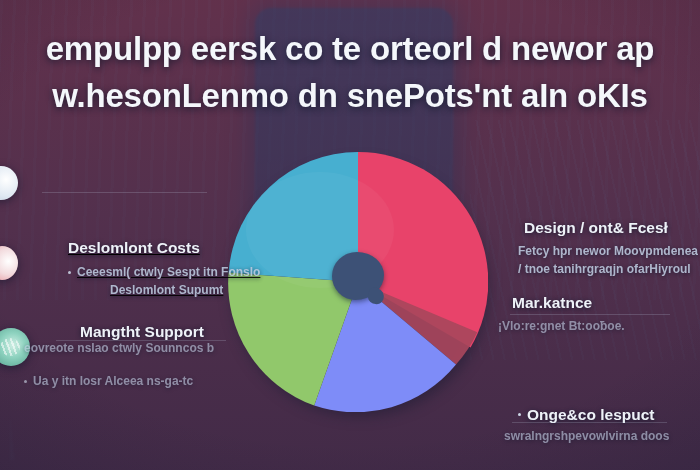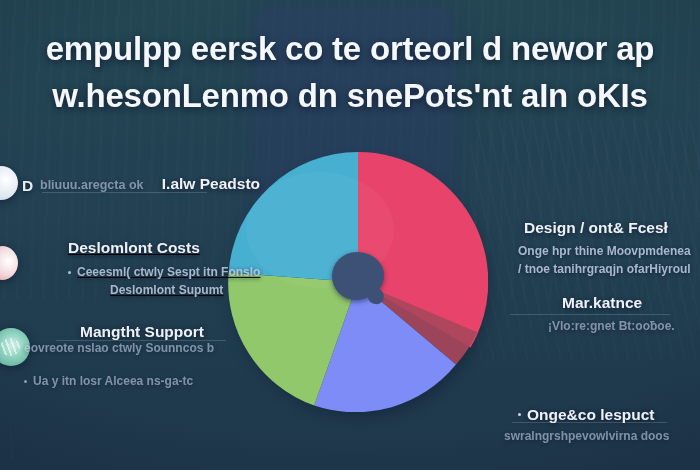--- a/index.html
+++ b/index.html
@@ -5,21 +5,21 @@
   html, body {
     margin: 0;
     padding: 0;
     background: #1f2c4c;
   }
   #stage {
     position: relative;
     width: 700px;
     height: 470px;
     overflow: hidden;
-    background: #14532d;
+    background: #b91c1c;
     font-family: "Liberation Sans", sans-serif;
     -webkit-font-smoothing: antialiased;
   }
 
   
   .bg-photo {
     position: absolute;
     inset: 0;
     background:
       
@@ -255,26 +255,20 @@
       <ellipse cx="92" cy="78" rx="74" ry="58" fill="#ffffff" opacity="0.045"></ellipse>
     </svg>
     <div class="pie-hub"></div>
     <div class="pie-hub-tail"></div>
   </div>
 
   <div class="badge badge-1"></div>
   <div class="badge badge-2"></div>
   <div class="badge badge-3"></div>
 
-  <div class="block" style="left:22px; top:174px;">
-    <div class="block-title">
-      <span class="lead-icon-dot">D</span><span class="block-sub dim" style="display:inline; font-size:12.5px;">bliuuu.aregcta ok</span>
-      <span style="display:inline-block; width:14px;"></span><span>I.alw  Peadsto</span>
-    </div>
-  </div>
   <div class="rule" style="left:42px; top:192px; width:165px;"></div>
 
   <div class="block" style="left:68px; top:238px;text-decoration:underline;">
     <div class="block-title">Deslomlont Costs</div>
     <div class="block-sub" style="margin-top:7px;">
       <span class="bullet-dot"></span><span>Ceeesml( ctwly Sespt itn Fonslo</span>
     </div>
     <div class="block-sub" style="margin-left:42px;">Deslomlont Supumt</div>
   </div>
 
@@ -284,25 +278,25 @@
   <div class="rule" style="left:56px; top:340px; width:170px;"></div>
   <div class="block" style="left:24px; top:340px;">
     <div class="block-sub dim">eovreote nslao ctwly  Sounncos  b</div>
     <div class="block-sub dim" style="margin-top:16px;">
       <span class="bullet-dot"></span><span>Ua y itn losr Alceea ns-ga-tc</span>
     </div>
   </div>
 
   <div class="block" style="left:524px; top:218px;">
     <div class="block-title">Design / ont&amp; Fcesł</div>
-    <div class="block-sub" style="margin-top:6px; margin-left:-6px;">Onge hpr thine Moovpmdenea</div>
+    <div class="block-sub" style="margin-top:6px; margin-left:-6px;">Fetcy hpr newor Moovpmdenea</div>
     <div class="block-sub" style="margin-left:-6px;">/ tnoe tanihrgraqjn ofarHiyroul</div>
   </div>
 
-  <div class="block" style="left:562px; top:293px;">
+  <div class="block" style="left:512px; top:293px;">
     <div class="block-title">Mar.katnce</div>
     <div class="block-sub dim" style="margin-top:6px; margin-left:-14px;">¡Vlo:re:gnet Bt:ooƀoe.</div>
   </div>
   <div class="rule" style="left:510px; top:314px; width:160px;"></div>
 
   <div class="block" style="left:518px; top:405px;">
     <div class="block-title">
       <span class="bullet-dot"></span><span>Onge&amp;co lespuct</span>
     </div>
     <div class="block-sub dim" style="margin-top:4px; margin-left:-14px;">swralngrshpevowlvirna doos</div>

